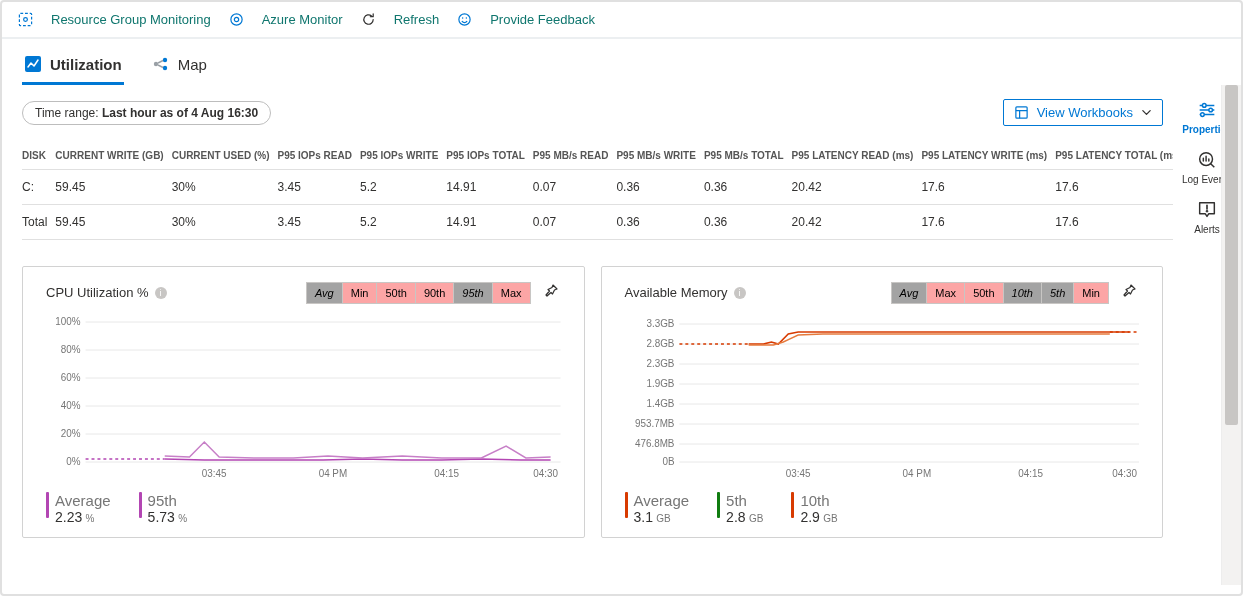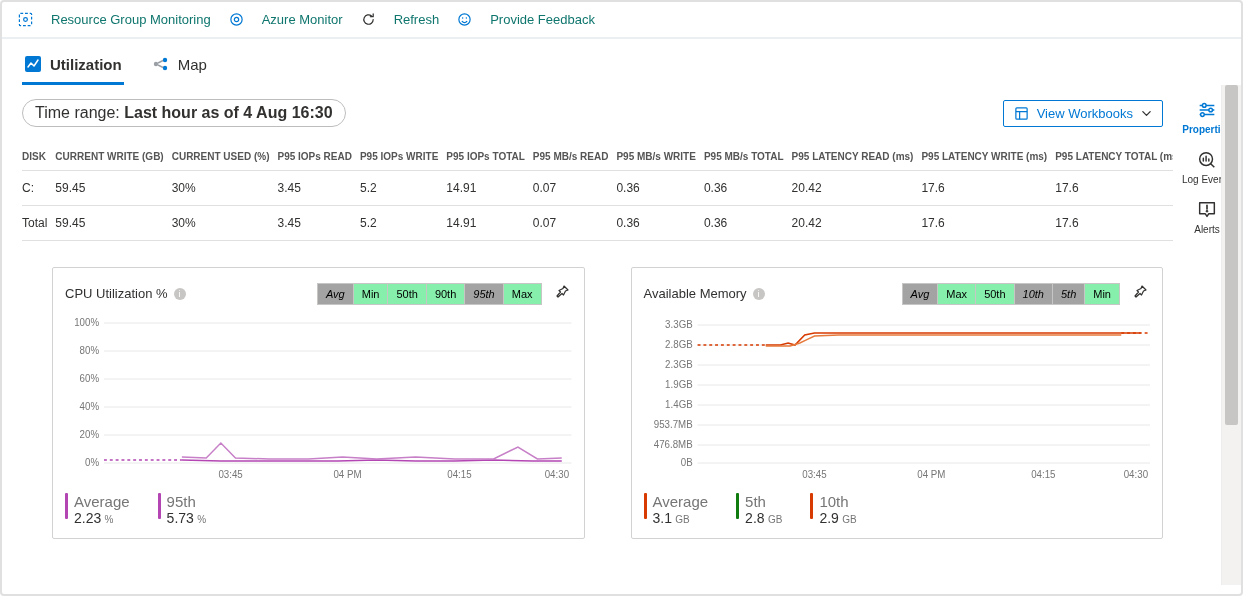--- a/index.html
+++ b/index.html
@@ -113,21 +113,21 @@
   .topline {
     display: flex;
     justify-content: space-between;
     align-items: center;
     margin-bottom: 18px;
   }
   .time-pill {
     border: 1px solid #bdbdbd;
     border-radius: 14px;
     padding: 4px 12px;
-    font-size: 16px;
+    font-size: 12px;
     cursor: pointer;
   }
   .time-pill b { font-weight: 600; }
   .workbooks-btn {
     border: 1px solid #0078d4;
     border-radius: 2px;
     padding: 5px 10px;
     display: inline-flex;
     align-items: center;
     gap: 8px;
@@ -160,22 +160,21 @@
   }
   .charts-row {
     display: flex;
     gap: 16px;
     margin-top: 26px;
   }
   .chart-card {
     flex: 1;
     border: 1px solid #d2d2d2;
     border-radius: 2px;
-    padding: 14px 12px 12px;
-    margin-left: 30px;
+    padding: 14px 23px 12px;
   }
   .chart-head {
     display: flex;
     align-items: center;
     justify-content: space-between;
     margin-bottom: 8px;
   }
   .chart-title {
     font-size: 13px;
     color: #323130;
@@ -198,21 +197,21 @@
     align-items: center;
     gap: 10px;
   }
   .seg {
     display: inline-flex;
     border: 1px solid #c8c6c4;
   }
   .seg button {
     border: none;
     border-right: 1px solid #c8c6c4;
-    background: #86efac;
+    background: #fca5a5;
     padding: 4px 8px;
     font-size: 11px;
     font-family: inherit;
     cursor: pointer;
   }
   .seg button:last-child { border-right: none; }
   .seg button.on { background: #a3a3a3; font-style: italic; }
   .pin-btn {
     background: none;
     border: none;

